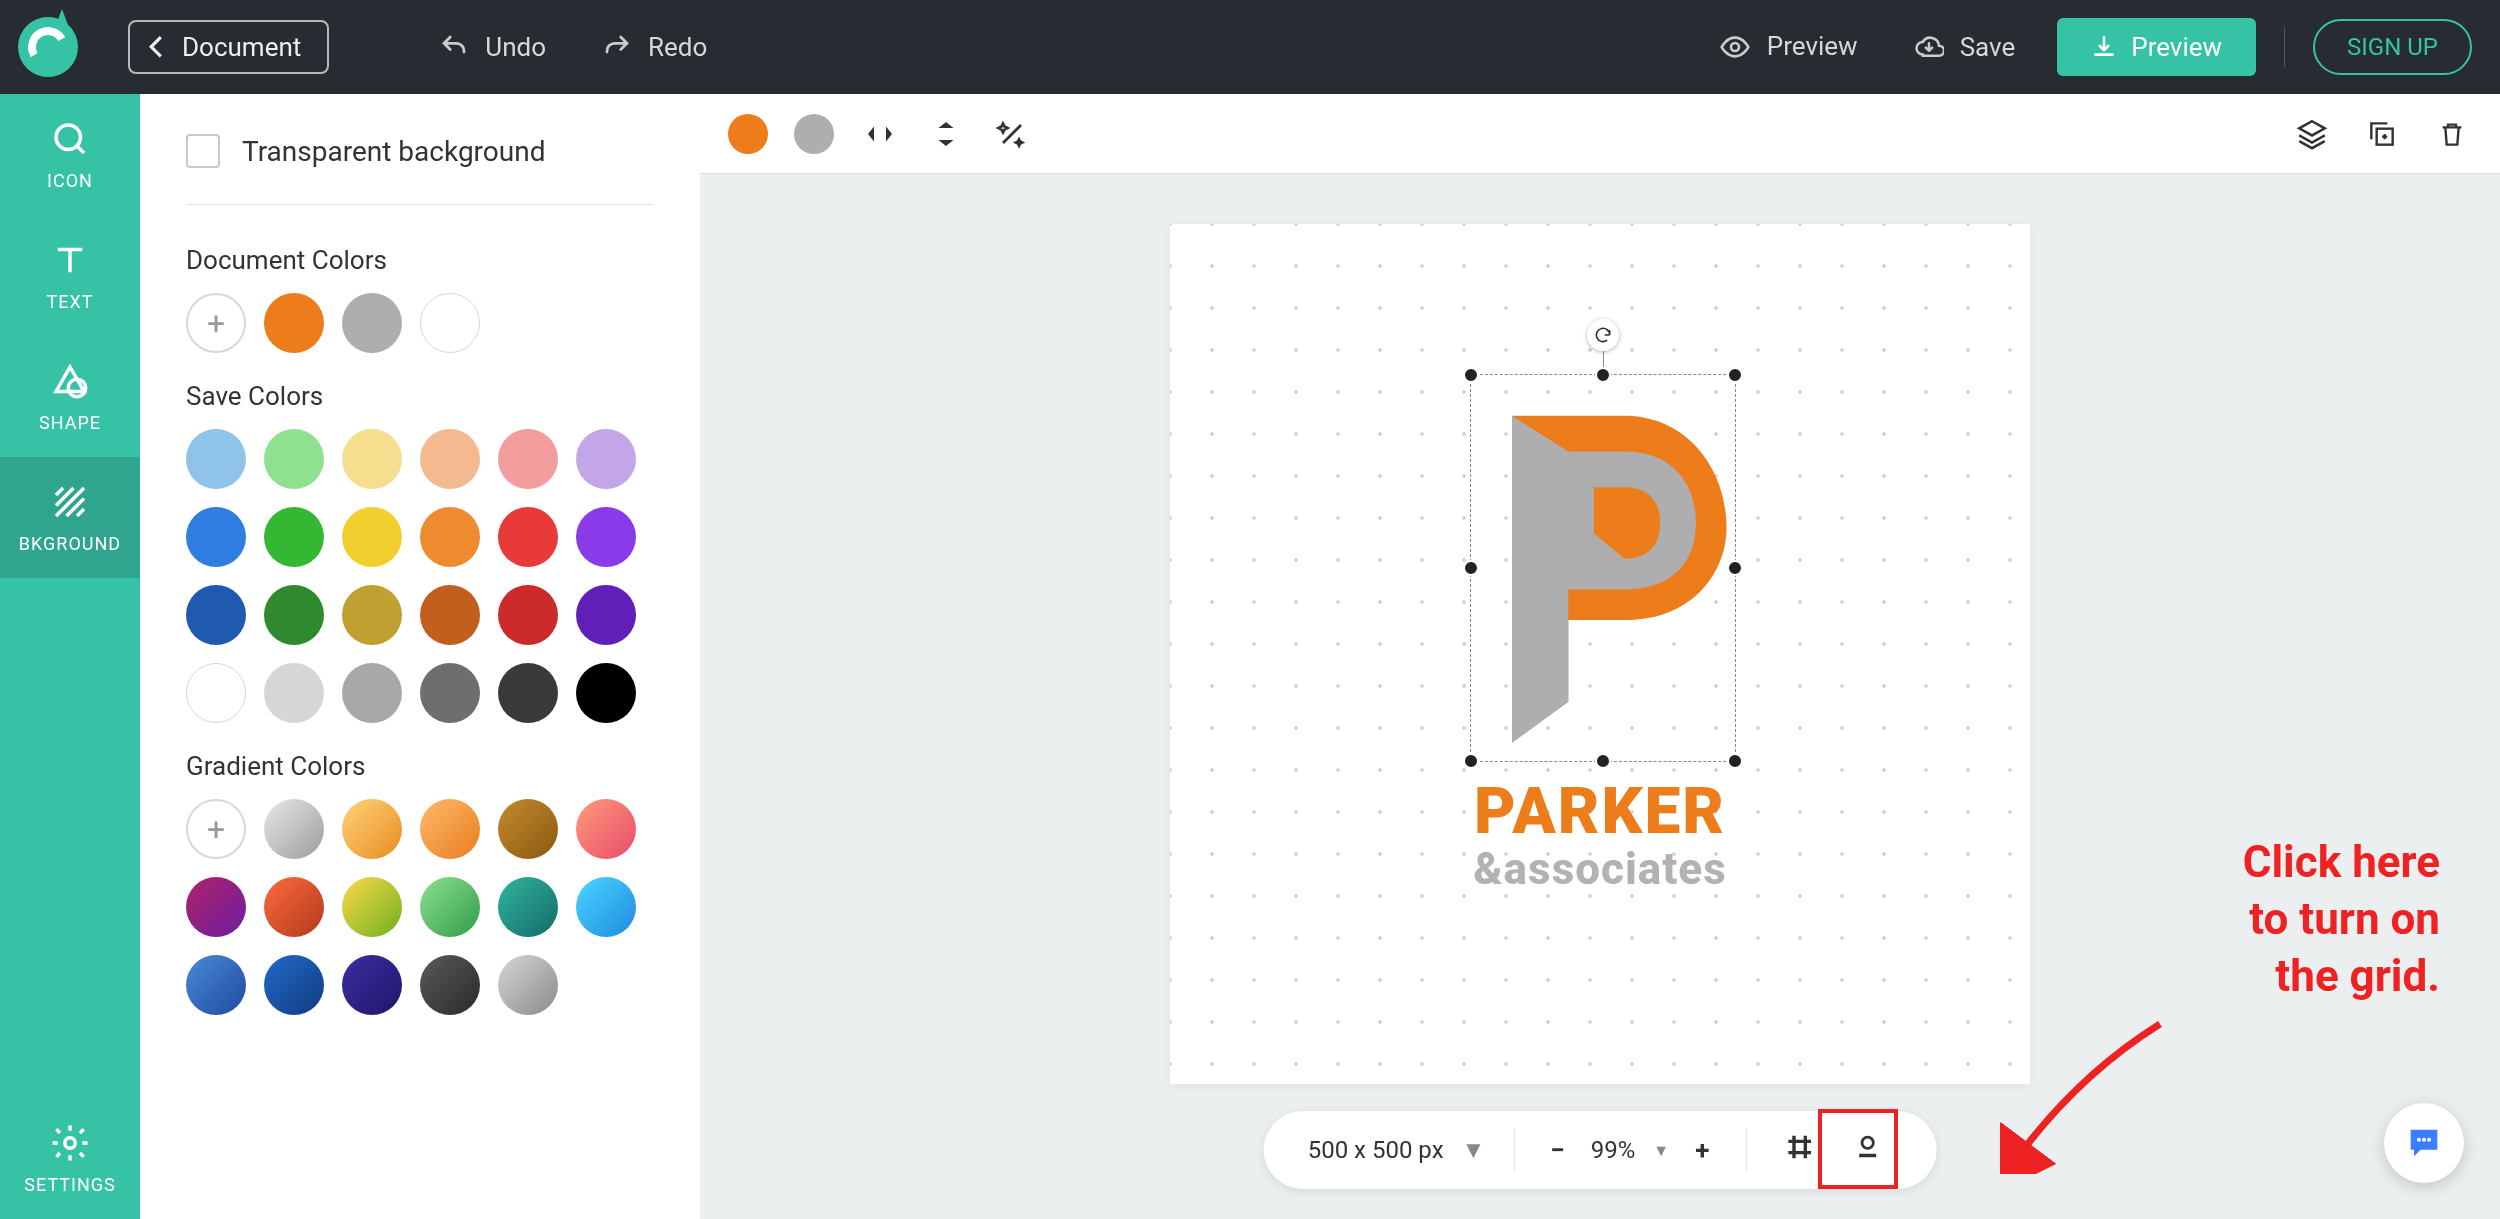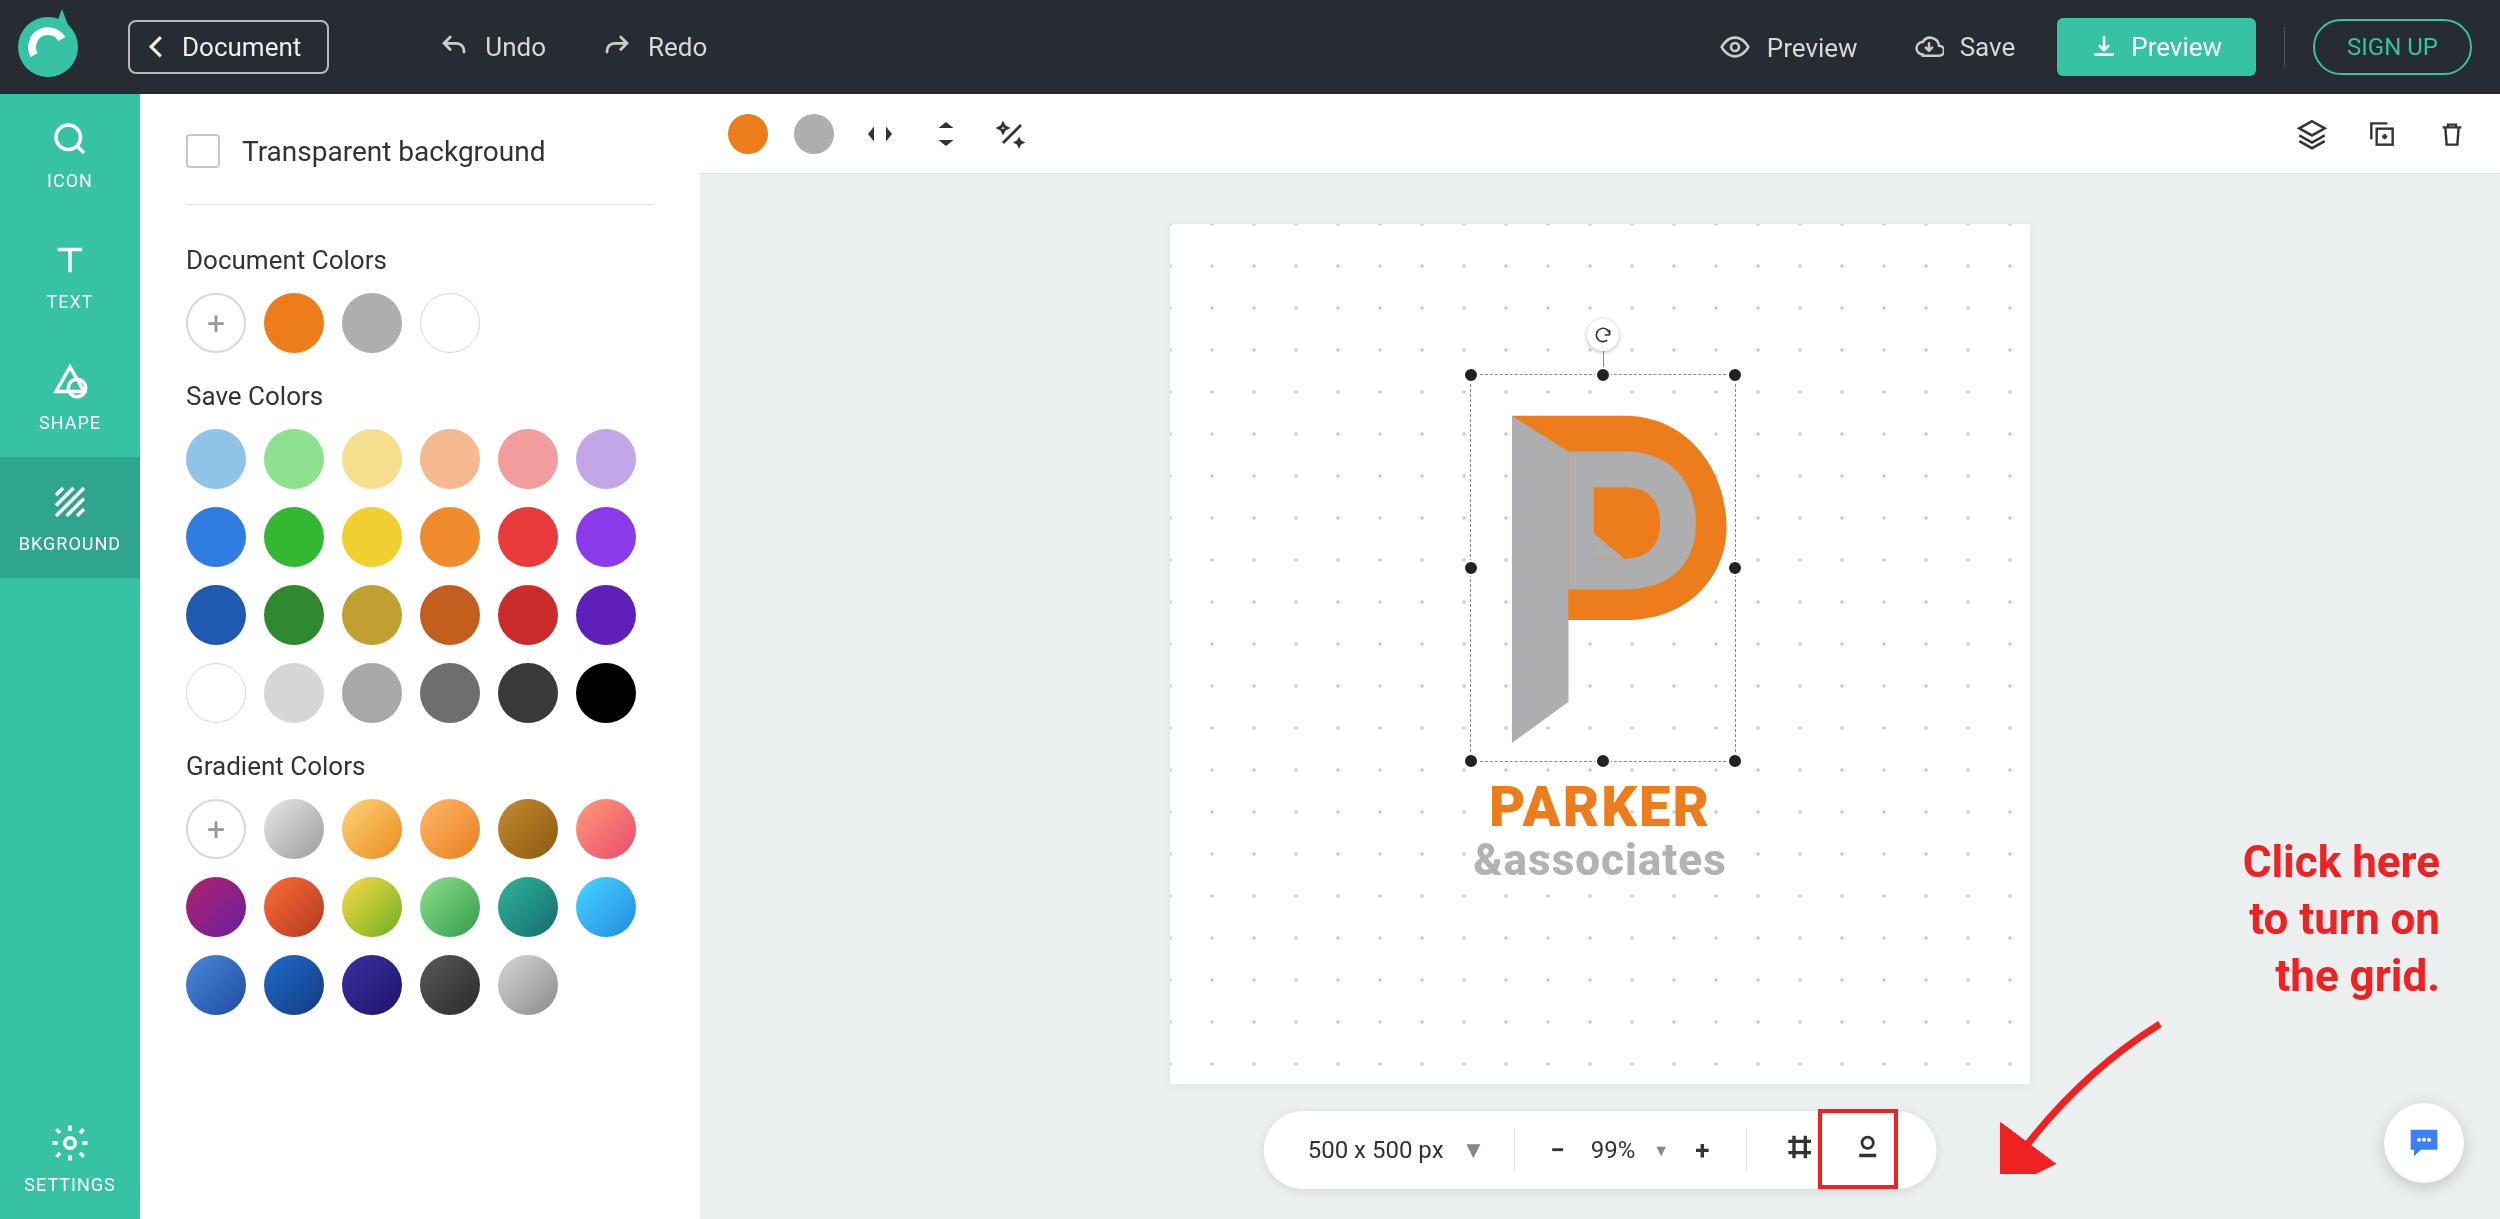--- a/index.html
+++ b/index.html
@@ -5,21 +5,21 @@
 * { box-sizing: border-box; margin: 0; padding: 0; font-family: -apple-system, BlinkMacSystemFont, "Segoe UI", Roboto, Helvetica, Arial, sans-serif; }
 body { width: 2500px; height: 1219px; background: #f0f2f3; overflow: hidden; position: relative; }
 
 
 .topbar { height: 94px; background: #272c33; display: flex; align-items: center; padding: 0 28px 0 18px; gap: 28px; color: #ccc; }
 .logo { width: 60px; height: 60px; border-radius: 50%; background: #36c2a5; position: relative; margin-right: 22px; }
 .logo::after { content:""; position:absolute; top:-8px; right:10px; width:12px; height:16px; background:#36c2a5; clip-path: polygon(0 100%,50% 0,100% 100%); }
 .logo-inner { position:absolute; top:10px; left:10px; right:10px; bottom:10px; border-radius:50%; border:8px solid #fff; border-bottom-color:transparent; border-right-color:transparent; transform:rotate(15deg);}
 .tpl-btn { border:2px solid #b8b8b8; background:transparent; color:#eee; border-radius:8px; padding:10px 26px 10px 18px; font-size:26px; display:flex; align-items:center; gap:18px; cursor:pointer; }
 .tpl-btn svg { width:16px; }
-.action { display:flex; align-items:flex-end; gap:16px; font-size:26px; color:#d7d7d7; cursor:pointer; padding:8px 14px; }
+.action { display:flex; align-items:flex-start; gap:16px; font-size:26px; color:#d7d7d7; cursor:pointer; padding:8px 14px; }
 .spacer { flex:1; }
 .download-btn { background:#36c2a5; color:#fff; border:none; border-radius:6px; padding:14px 34px; font-size:26px; display:flex; align-items:center; gap:14px; cursor:pointer; }
 .signup-btn { border:2px solid #36c2a5; color:#36c2a5; background:transparent; border-radius:40px; padding:12px 32px; font-size:24px; cursor:pointer; }
 .divider-v { width:1px; height:40px; background:#555; }
 
 
 .rail { position:absolute; top:94px; left:0; bottom:0; width:140px; background:#36c2a5; display:flex; flex-direction:column; align-items:center; }
 .rail-item { width:100%; color:#fff; display:flex; flex-direction:column; align-items:center; gap:10px; padding:24px 0; font-size:18px; letter-spacing:1px; cursor:pointer; }
 .rail-item.active { background:#2ea58c; }
 .rail-spacer { flex:1; }
@@ -48,21 +48,21 @@
 .sel-box { position:absolute; top:150px; left:300px; width:266px; height:388px; border:1px dashed #888; }
 .handle { width:16px; height:16px; background:#222; border:2px solid #fff; border-radius:50%; position:absolute; }
 .h-tl{top:-8px;left:-8px}.h-tr{top:-8px;right:-8px}.h-bl{bottom:-8px;left:-8px}.h-br{bottom:-8px;right:-8px}
 .h-tm{top:-8px;left:50%;margin-left:-8px}.h-bm{bottom:-8px;left:50%;margin-left:-8px}
 .h-lm{left:-8px;top:50%;margin-top:-8px}.h-rm{right:-8px;top:50%;margin-top:-8px}
 .rotate { position:absolute; top:-56px; left:50%; margin-left:-16px; width:32px; height:32px; border-radius:50%; background:#fff; box-shadow:0 1px 4px rgba(0,0,0,0.3); display:flex; align-items:center; justify-content:center; }
 .rotate::before{content:"";position:absolute;top:32px;left:50%;width:1px;height:16px;background:#888;}
 .logo-p { position:relative; width:100%; height:100%; }
 .logo-p svg{position:absolute; top:0; left:0;}
 .logo-text { position:absolute; top:550px; left:0; right:0; text-align:center; }
-.logo-text .l1{font-size:56px; font-weight:900; color:#ed7d1a; letter-spacing:2px;}
+.logo-text .l1{font-size:64px; font-weight:900; color:#ed7d1a; letter-spacing:2px;}
 .logo-text .l2{font-size:44px; font-weight:800; color:#b1b2b5; letter-spacing:1px; margin-top:-6px;}
 
 
 .anno { position:absolute; right:60px; top:740px; color:#e22; font-size:44px; font-weight:700; text-align:right; line-height:1.3; }
 .arrow { position:absolute; right:320px; top:920px; }
 .hl { position:absolute; bottom:30px; border:4px solid #e22; width:80px; height:80px; }
 
 
 .status { position:absolute; bottom:30px; left:50%; transform:translateX(-50%); background:#fff; border-radius:50px; height:78px; display:flex; align-items:center; padding:0 26px; gap:10px; box-shadow:0 2px 10px rgba(0,0,0,0.1); }
 .status-seg { display:flex; align-items:center; gap:18px; padding:0 18px; font-size:24px; color:#333; }

